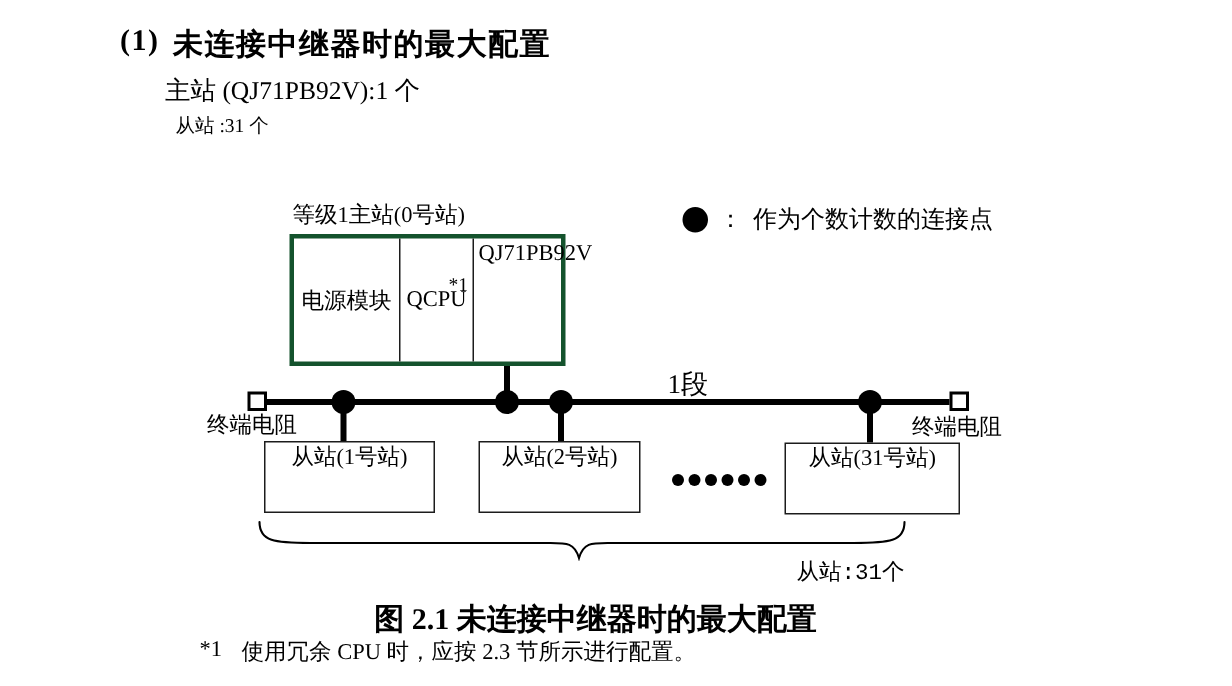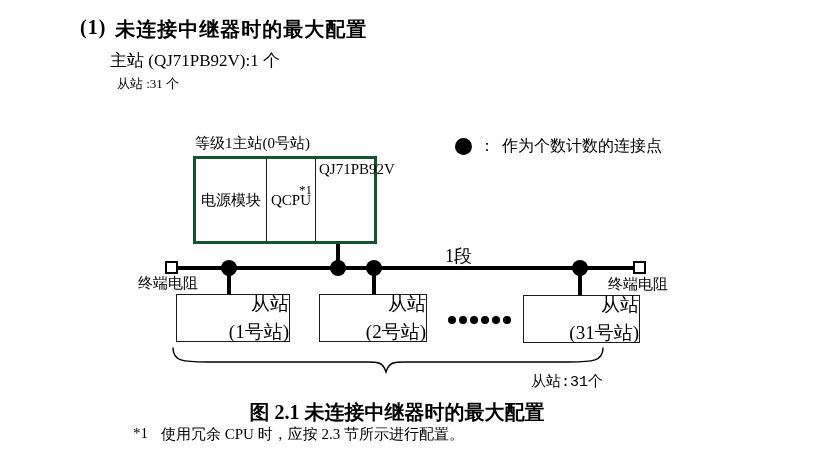--- a/index.html
+++ b/index.html
@@ -25,21 +25,21 @@
   .cpu-note   { position:absolute; top:23px; right:3px; font-size:13px; }
   .cell-net   { width:50px; flex-direction:row; align-items:flex-start; justify-content:flex-start; padding-left:3px; line-height:1.35; }
 
   .vline { position:absolute; width:4px; background:#000; }
   .bus-line { left:172px; top:266px; width:467px; height:4px; background:#000; }
   .dot { position:absolute; width:16px; height:16px; border-radius:50%; background:#000; }
   .term { position:absolute; width:13px; height:13px; border:2px solid #000; background:#fff; }
   .term-label { font-size:15px;font-family:Liberation Mono, monospace; }
   .seg-label { left:445px; top:244px; font-size:18px; }
 
-  .slave-box { border:1px solid #1c1c1c; background:#fff; display:flex; flex-direction:column; align-items:flex-end; justify-content:center; font-size:19px; line-height:1.45; text-align:center; }
+  .slave-box { border:1px solid #1c1c1c; background:#fff; display:flex; flex-direction:row; align-items:flex-start; justify-content:center; font-size:15px; line-height:1.45; text-align:center; }
   .ellipsis { left:448px; top:316px; display:flex; gap:3px; }
   .ellipsis span { width:8px; height:8px; border-radius:50%; background:#000; }
 
   .brace-svg { left:171px; top:346px; }
   .brace-label { left:173px; top:372px; width:430px; text-align:right; font-size:15px;font-family:Liberation Mono, monospace; }
 
   .caption { left:97px; top:399px; width:600px; text-align:center; font-size:20px; font-weight:bold; }
   .footnote { left:133px; top:425px; display:flex; gap:13px; font-size:15px; }
 </style>
 </head>

